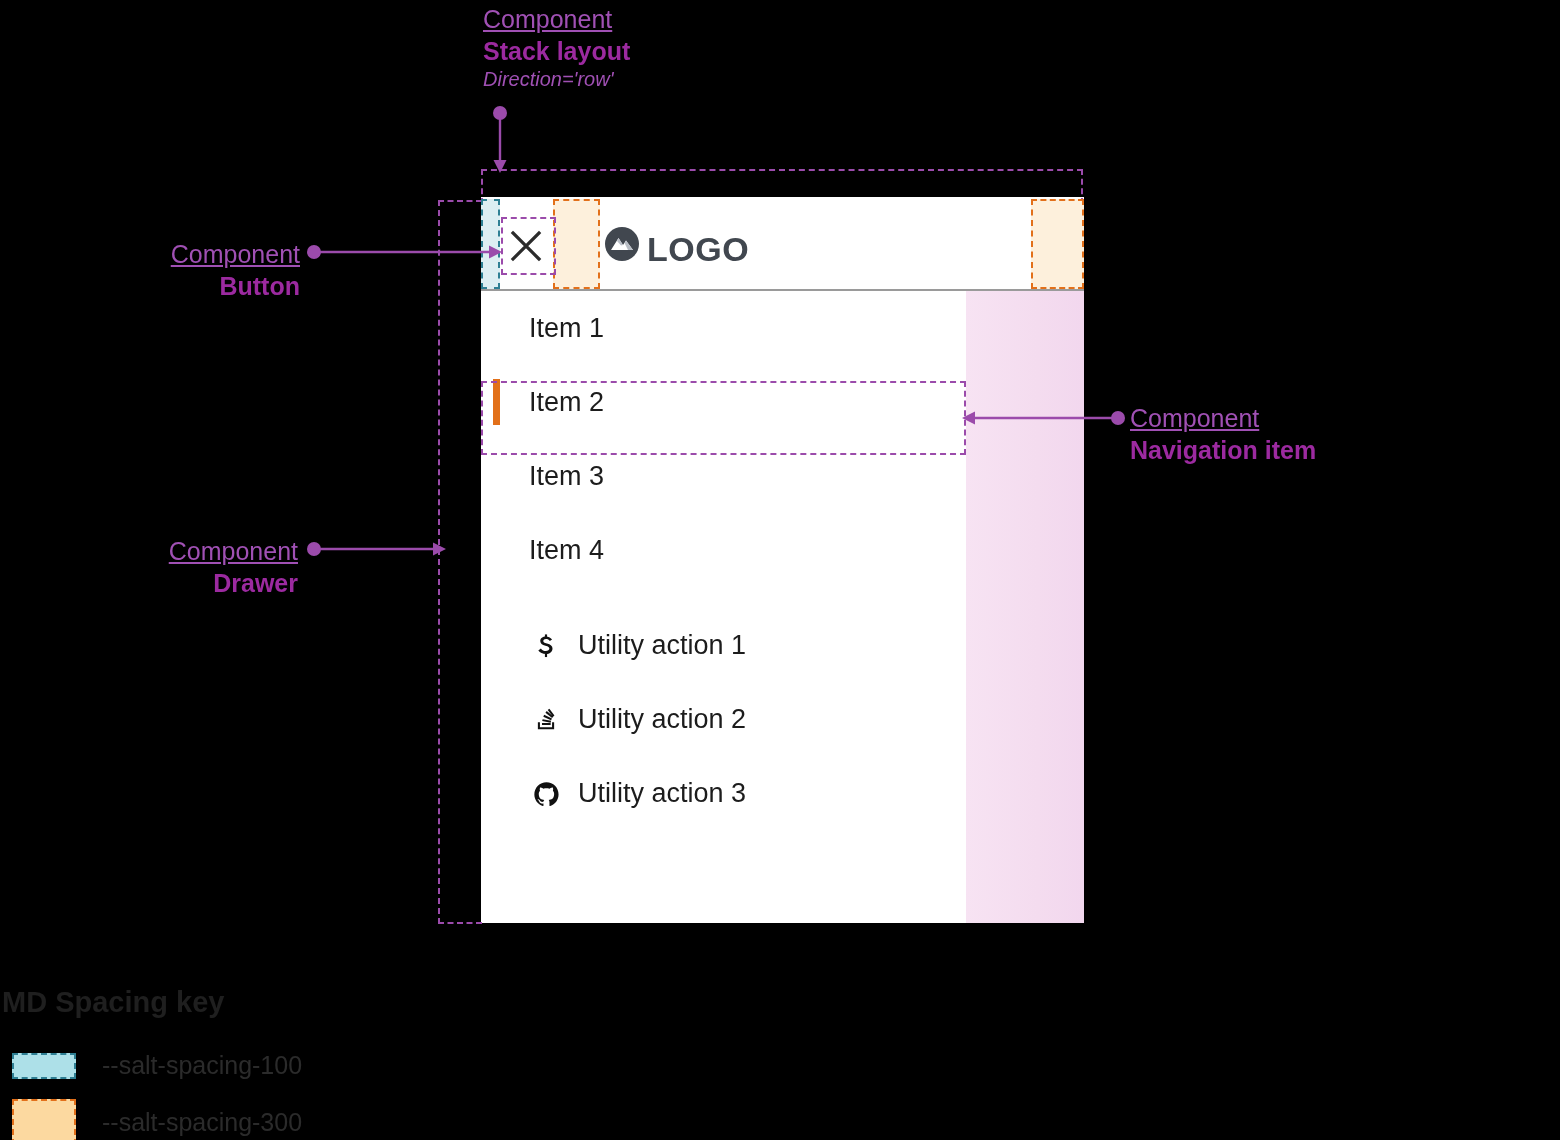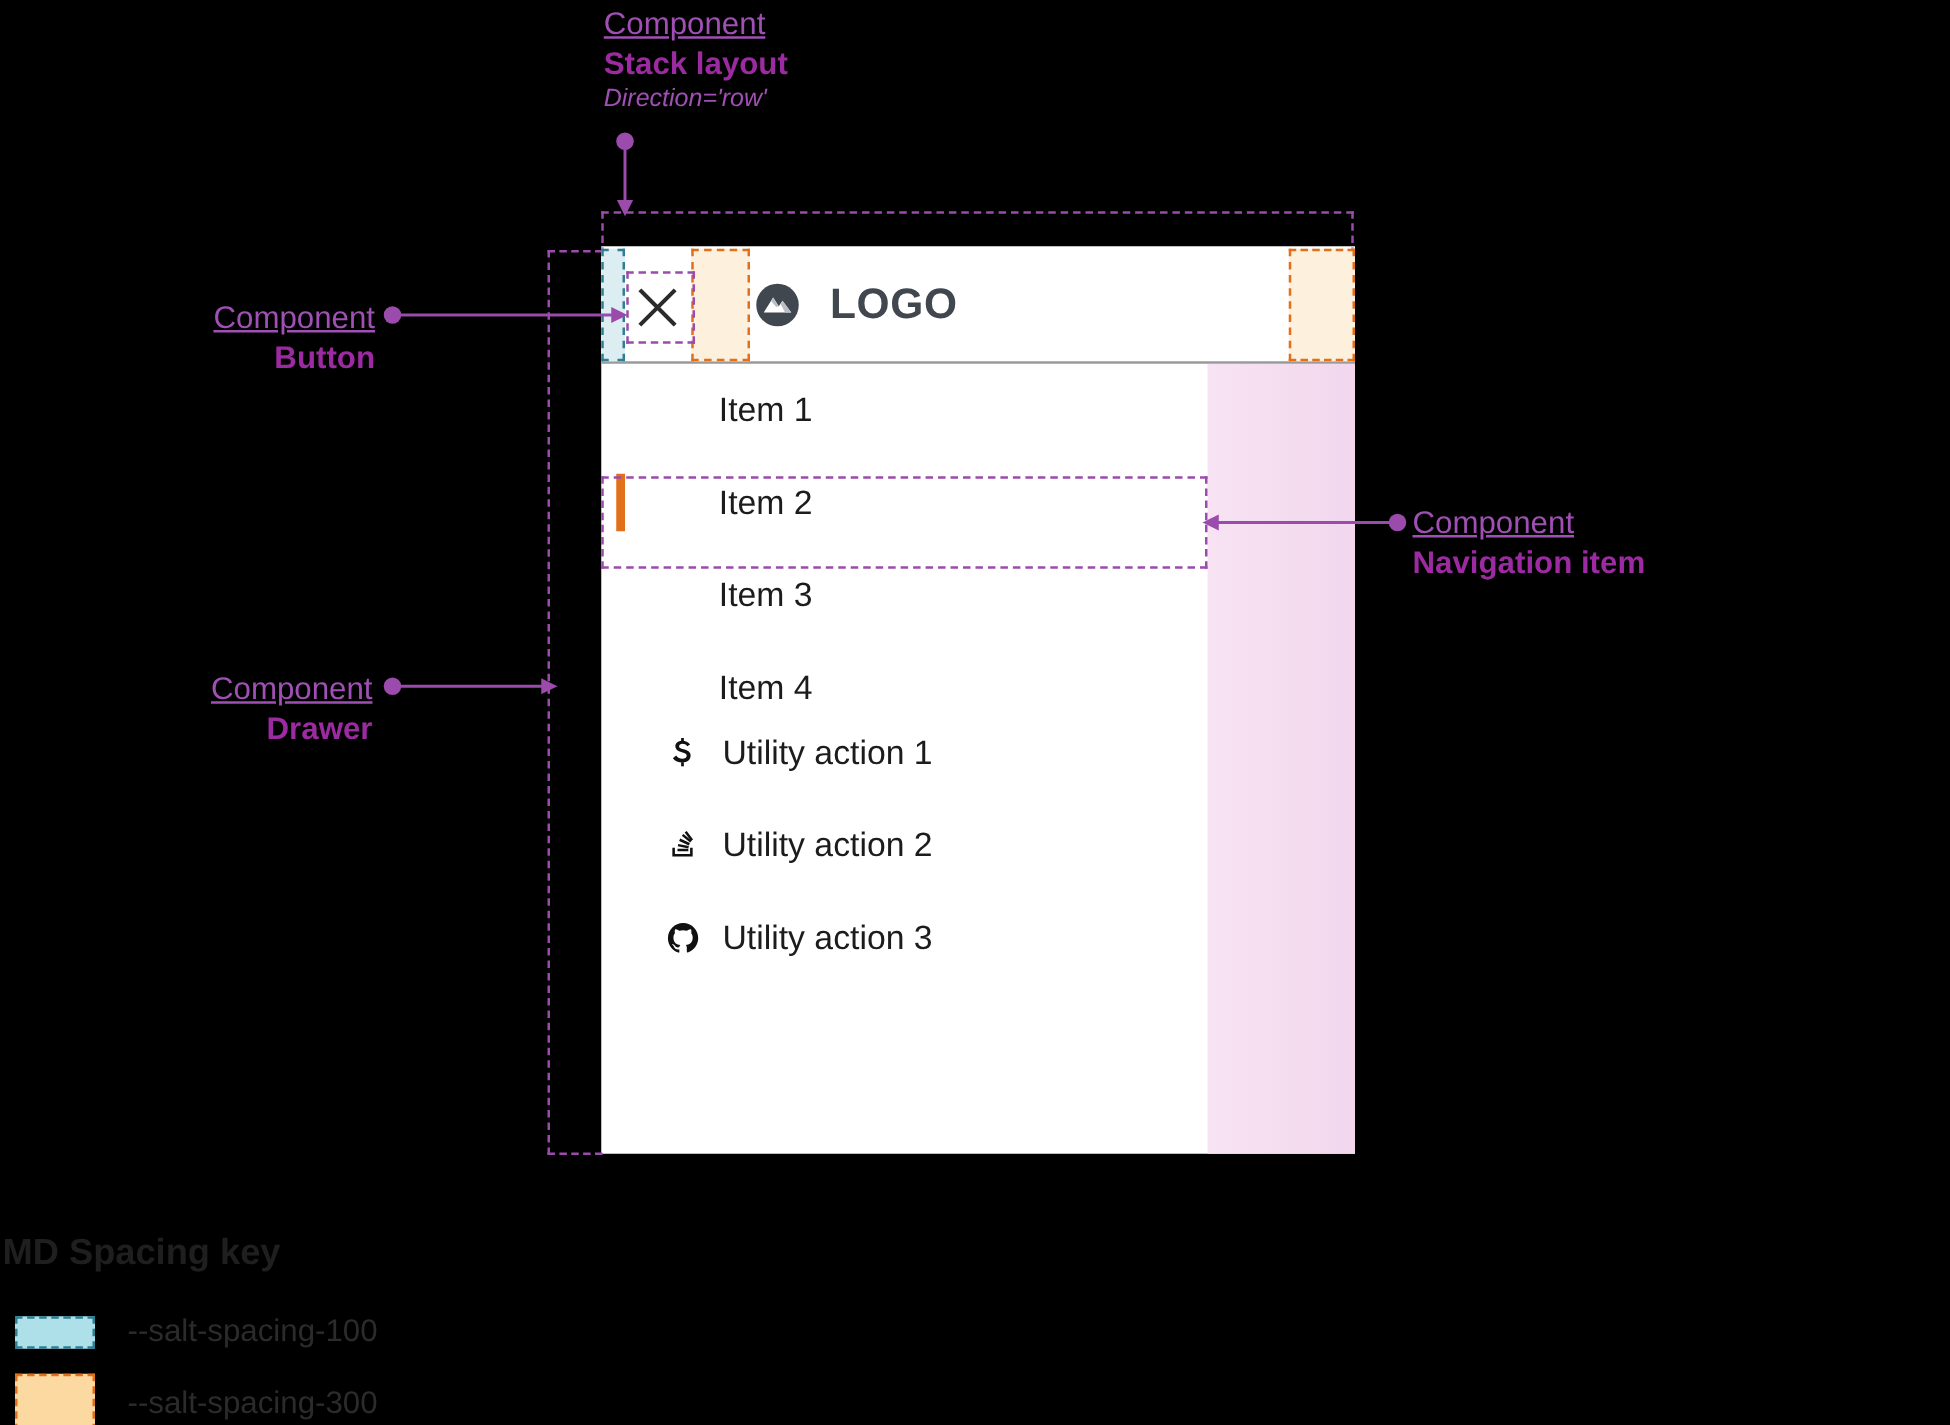--- a/index.html
+++ b/index.html
@@ -110,22 +110,22 @@
   }
   #close-button svg { display: block; }
 
   
   #logo-lockup {
     position: absolute;
     left: 604px;
     top: 226px;
     height: 40px;
     display: flex;
-    align-items: flex-start;
-    gap: 24px;
+    align-items: flex-end;
+    gap: 7px;
   }
   #logo-mark { display: block; }
   #logo-text {
     font-size: 34px;
     font-weight: 700;
     color: #41474f;
     letter-spacing: 0.5px;
     line-height: 1;
   }
 
@@ -135,42 +135,41 @@
     left: 481px;
     top: 291px;
     width: 485px;
   }
   .nav-item {
     position: relative;
     height: 74px;
     display: flex;
     align-items: center;
     box-sizing: border-box;
-    padding-left: 46px;
   }
   .nav-item .nav-label {
     margin-left: 48px;
     font-size: 27px;
     color: #1c1c1c;
     font-weight: 400;
   }
   .nav-item .nav-indicator {
     position: absolute;
     left: 12px;
     top: 14px;
     width: 7px;
     height: 46px;
     background: #e2701a;
   }
 
   .util-item {
     position: relative;
     height: 74px;
     display: flex;
-    align-items: flex-start;
+    align-items: flex-end;
     box-sizing: border-box;
   }
   .util-item .util-icon {
     margin-left: 50px;
     width: 30px;
     height: 30px;
     display: flex;
     align-items: center;
     justify-content: center;
     color: #111111;

